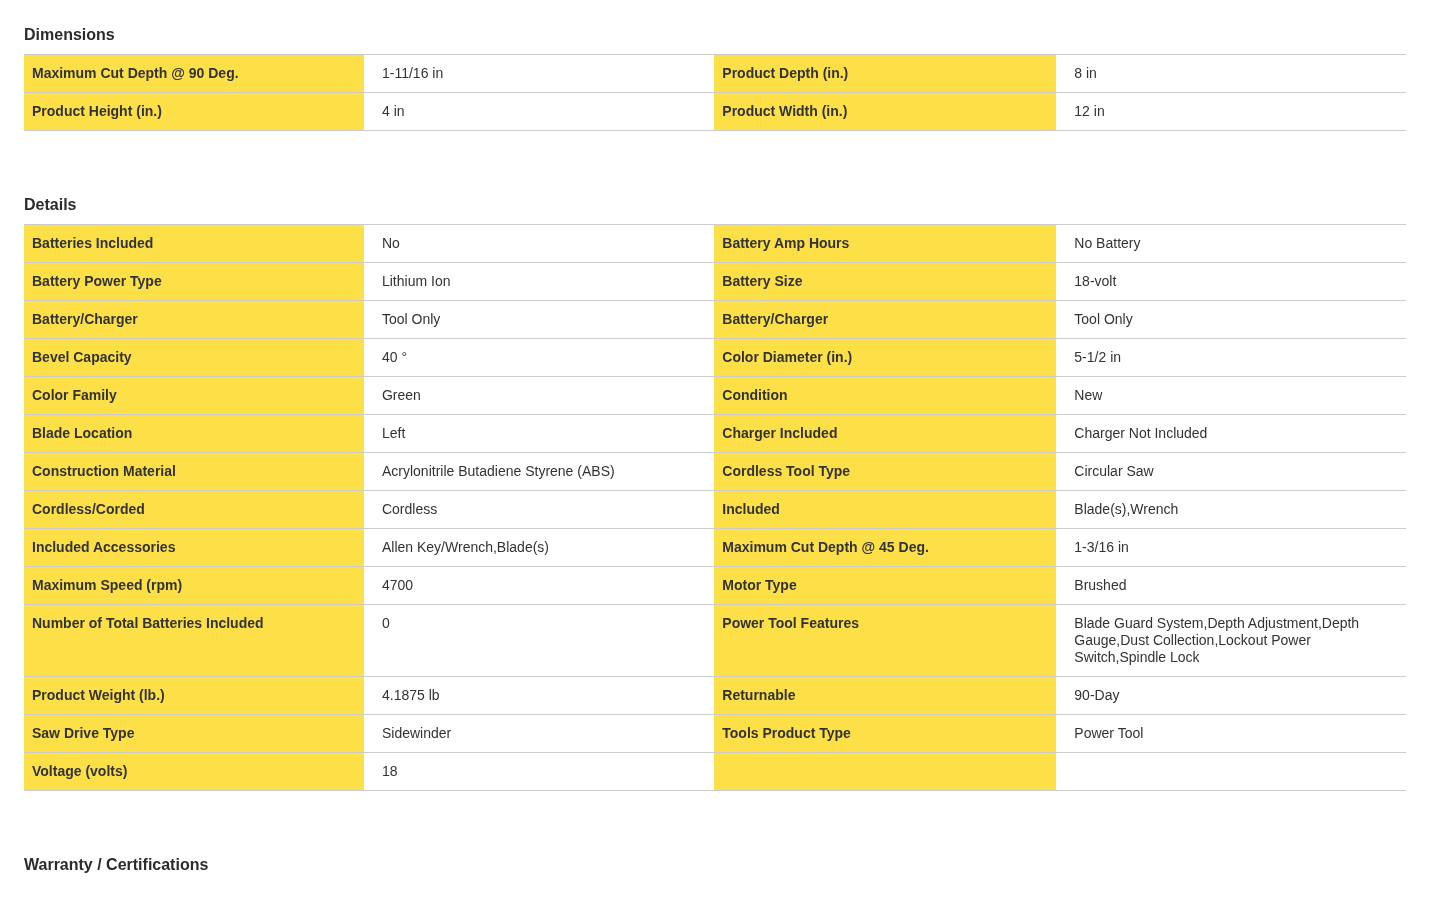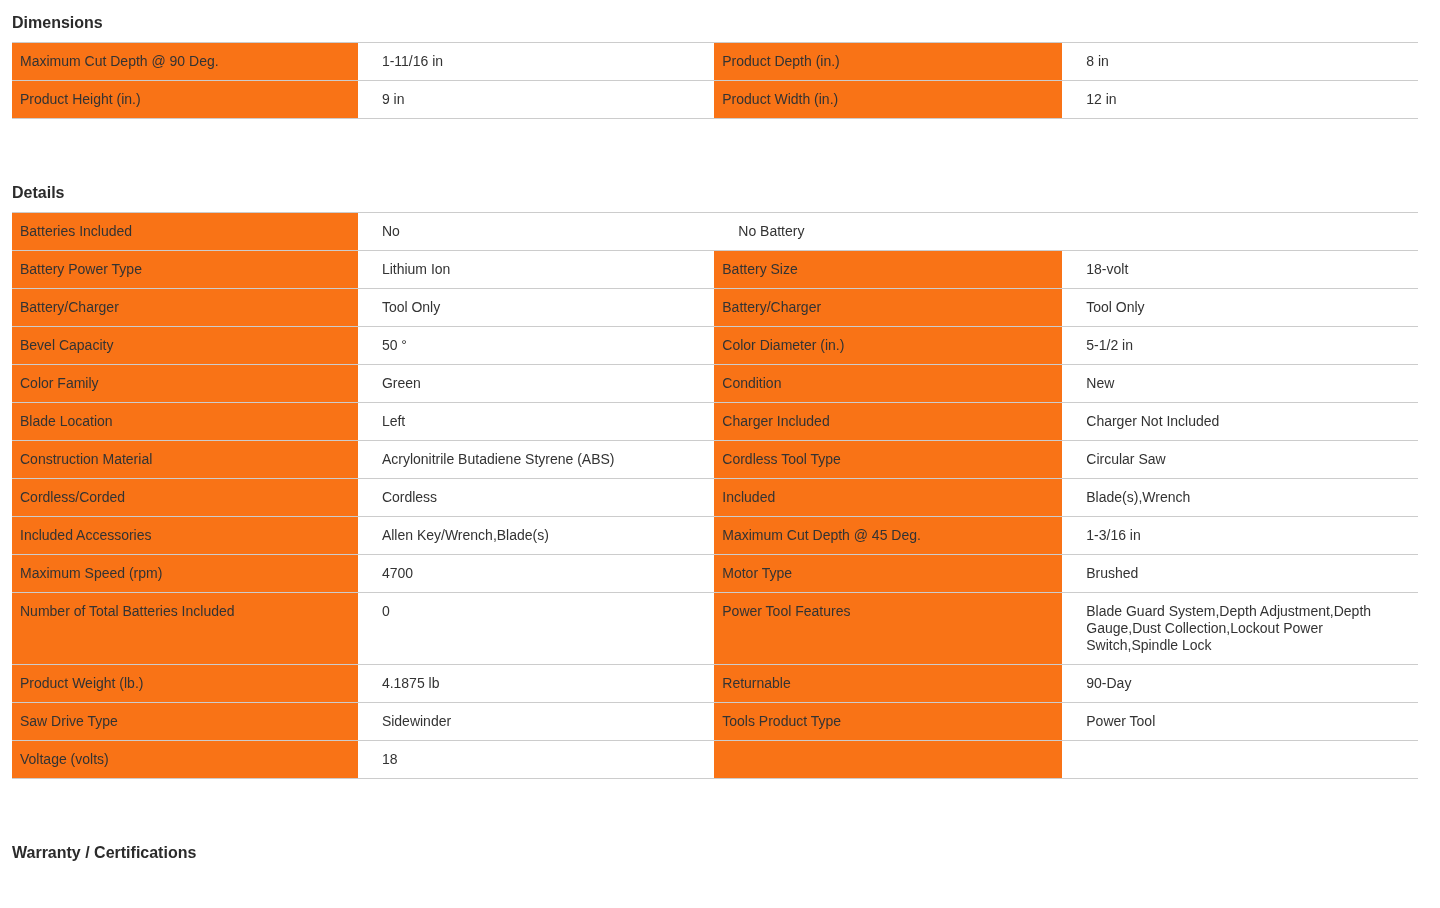--- a/index.html
+++ b/index.html
@@ -7,21 +7,21 @@
   body {
     font-family: "Liberation Sans", "DejaVu Sans", sans-serif;
     color: #333333;
   }
   .page {
     width: 1440px;
     height: 908px;
     padding: 9px 18px 0 8px;
     overflow: hidden;
   }
-  .section { margin: 4px; }
+  .section { margin: 16px; }
   .section-title {
     font-size: 16px;
     font-weight: 600;
     color: #2b2b2b;
     line-height: 19px;
     margin: 0 0 10px 0;
   }
   .section + .section .section-title { margin-top: 64px; }
   .spec-table {
     border-top: 1px solid #cccccc;
@@ -33,77 +33,79 @@
     border-bottom: 1px solid #cccccc;
     min-height: 38px;
   }
   .cell {
     font-size: 14px;
     line-height: 17px;
     color: #333333;
     padding: 10px 12px 10px 8px;
   }
   .cell.label {
-    background: #f97316;
+    background: #fde047;
     flex: 0 0 24.6%;
+    font-weight: bold;
   }
   .cell.label.second { flex: 0 0 24.75%; }
   .cell.value {
     background: #ffffff;
     flex: 0 0 25.35%;
-    padding-left: 24px;
+    padding-left: 18px;
   }
   .cell.value.second { flex: 0 0 25.3%; }
 </style>
 </head>
 <body>
 
 <div class="page">
 
   <div class="section">
     <h2 class="section-title">Dimensions</h2>
     <div class="spec-table">
       <div class="spec-row">
         <div class="cell label">Maximum Cut Depth @ 90 Deg.</div>
         <div class="cell value">1-11/16 in</div>
         <div class="cell label second">Product Depth (in.)</div>
         <div class="cell value second">8 in</div>
       </div>
       <div class="spec-row">
         <div class="cell label">Product Height (in.)</div>
-        <div class="cell value">9 in</div>
+        <div class="cell value">4 in</div>
         <div class="cell label second">Product Width (in.)</div>
         <div class="cell value second">12 in</div>
       </div>
     </div>
   </div>
 
   <div class="section">
     <h2 class="section-title">Details</h2>
     <div class="spec-table">
       <div class="spec-row">
         <div class="cell label">Batteries Included</div>
         <div class="cell value">No</div>
+        <div class="cell label second">Battery Amp Hours</div>
         <div class="cell value second">No Battery</div>
       </div>
       <div class="spec-row">
         <div class="cell label">Battery Power Type</div>
         <div class="cell value">Lithium Ion</div>
         <div class="cell label second">Battery Size</div>
         <div class="cell value second">18-volt</div>
       </div>
       <div class="spec-row">
         <div class="cell label">Battery/Charger</div>
         <div class="cell value">Tool Only</div>
         <div class="cell label second">Battery/Charger</div>
         <div class="cell value second">Tool Only</div>
       </div>
       <div class="spec-row">
         <div class="cell label">Bevel Capacity</div>
-        <div class="cell value">50 °</div>
+        <div class="cell value">40 °</div>
         <div class="cell label second">Color Diameter (in.)</div>
         <div class="cell value second">5-1/2 in</div>
       </div>
       <div class="spec-row">
         <div class="cell label">Color Family</div>
         <div class="cell value">Green</div>
         <div class="cell label second">Condition</div>
         <div class="cell value second">New</div>
       </div>
       <div class="spec-row">

